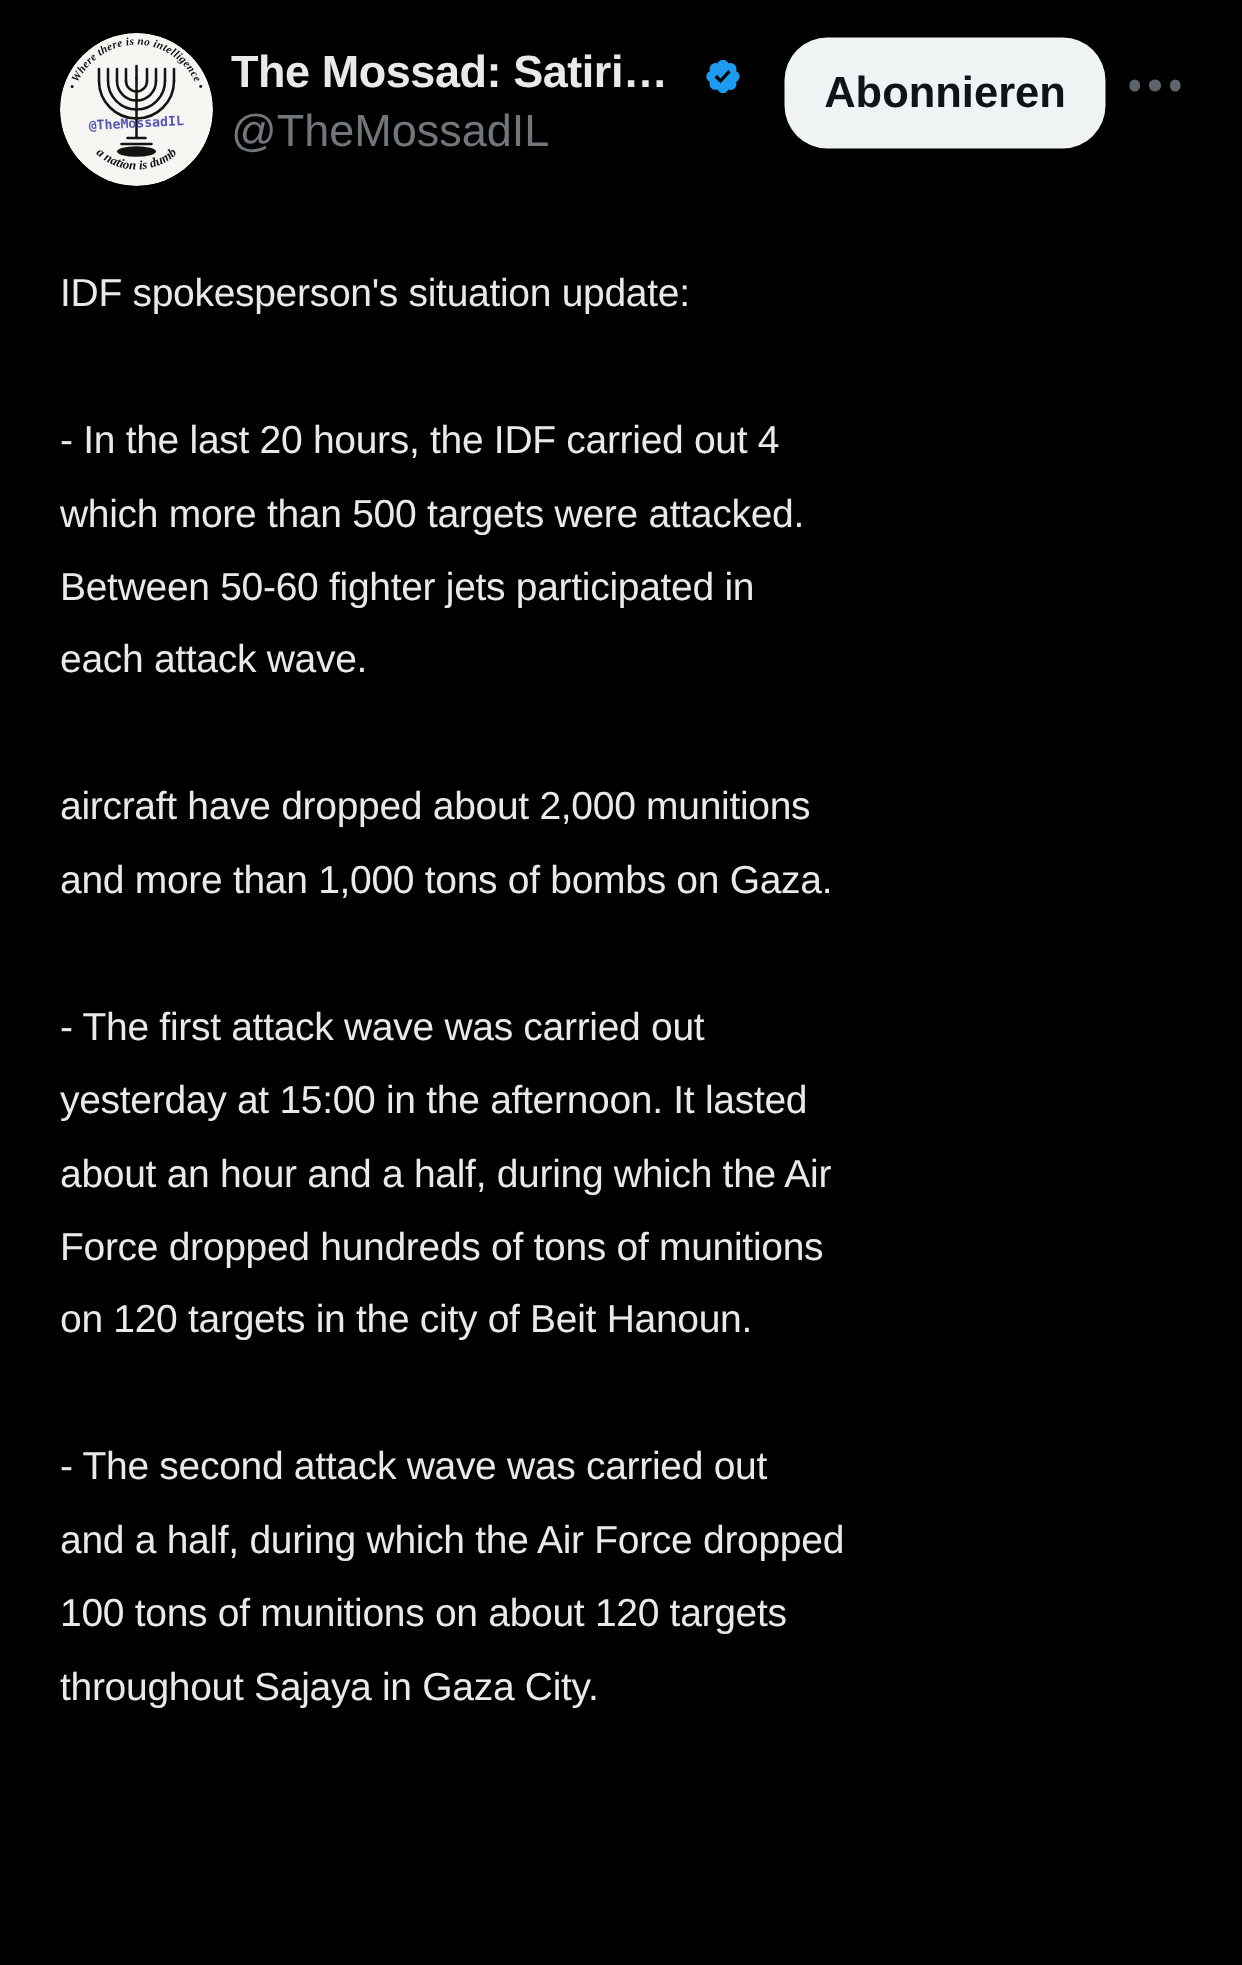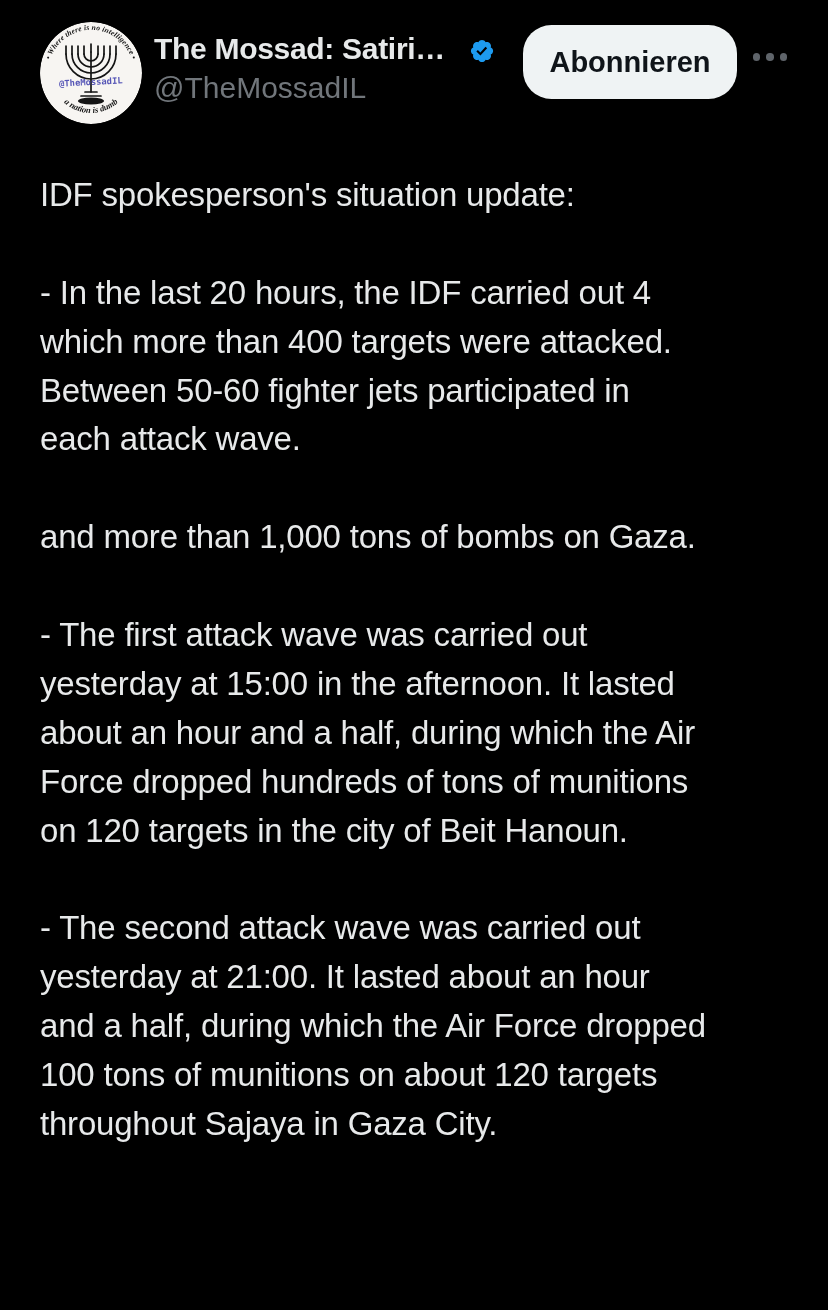--- a/index.html
+++ b/index.html
@@ -37,21 +37,21 @@
     position:absolute; right:91px; top:25px; height:74px; min-width:214px;
     padding:0 26px; border:none; border-radius:28.5px;
     background:var(--button-bg); color:var(--button-text);
     font-family:"Liberation Sans", sans-serif; font-size:29px; font-weight:700;
     display:flex; align-items:center; justify-content:center; cursor:pointer;
   }
   .more { position:absolute; right:41px; top:49px; display:flex; gap:6px; padding:4px 0; cursor:pointer; }
   .dot { width:7.5px; height:7.5px; border-radius:50%; background:var(--more-icon); }
   .tweet-body { position:absolute; left:40px; top:171px; right:40px; }
   .line {
-    height:48.9px; line-height:48.9px; font-size:33px; font-weight:400;
+    height:48.9px; line-height:48.9px; font-size:26px; font-weight:400;
     letter-spacing:-0.2px; white-space:nowrap; color:var(--text-primary);
   }
 </style>
 </head>
 <body>
 
 <div class="tweet-header">
 
   <div class="avatar">
     <svg viewBox="0 0 102 102" width="102" height="102">
@@ -94,30 +94,30 @@
     <span class="dot"></span>
     <span class="dot"></span>
   </div>
 
 </div>
 
 <main class="tweet-body">
   <div class="line">IDF spokesperson's situation update:</div>
   <div class="line"></div>
   <div class="line">- In the last 20 hours, the IDF carried out 4</div>
-  <div class="line">which more than 400 targets were attacked.</div>
+  <div class="line">which more than 500 targets were attacked.</div>
   <div class="line">Between 50-60 fighter jets participated in</div>
   <div class="line">each attack wave.</div>
   <div class="line"></div>
+  <div class="line">aircraft have dropped about 2,000 munitions</div>
   <div class="line">and more than 1,000 tons of bombs on Gaza.</div>
   <div class="line"></div>
   <div class="line">- The first attack wave was carried out</div>
   <div class="line">yesterday at 15:00 in the afternoon. It lasted</div>
   <div class="line">about an hour and a half, during which the Air</div>
   <div class="line">Force dropped hundreds of tons of munitions</div>
   <div class="line">on 120 targets in the city of Beit Hanoun.</div>
   <div class="line"></div>
   <div class="line">- The second attack wave was carried out</div>
-  <div class="line">yesterday at 21:00. It lasted about an hour</div>
   <div class="line">and a half, during which the Air Force dropped</div>
   <div class="line">100 tons of munitions on about 120 targets</div>
   <div class="line">throughout Sajaya in Gaza City.</div>
 </main>
 
 </body></html>

